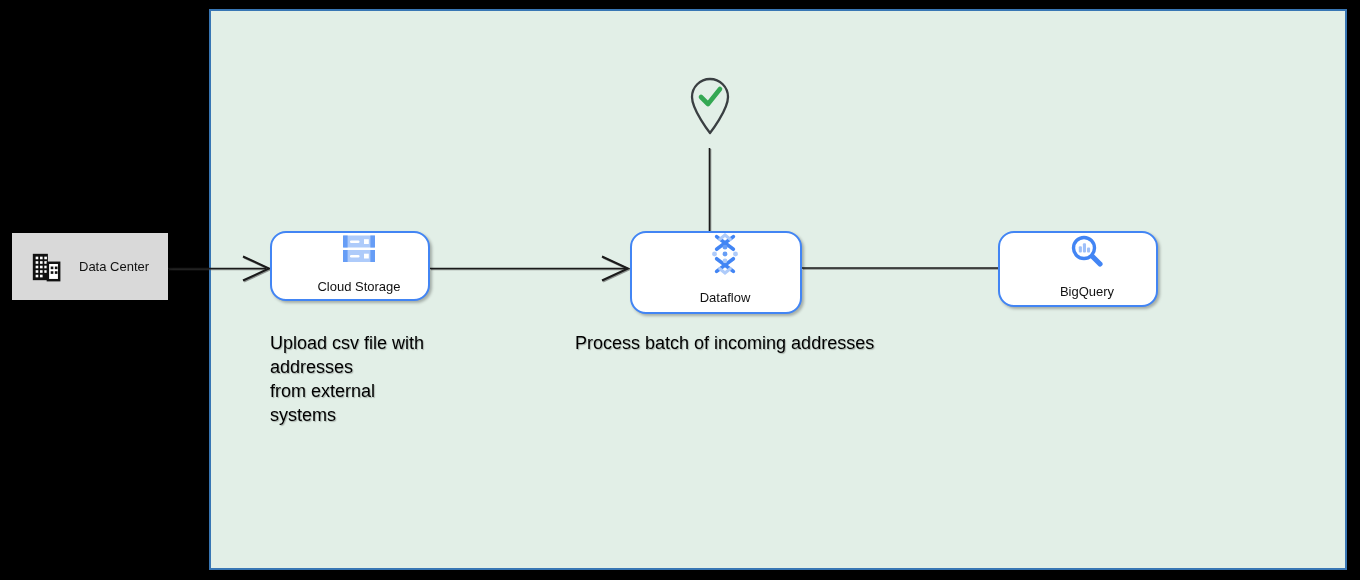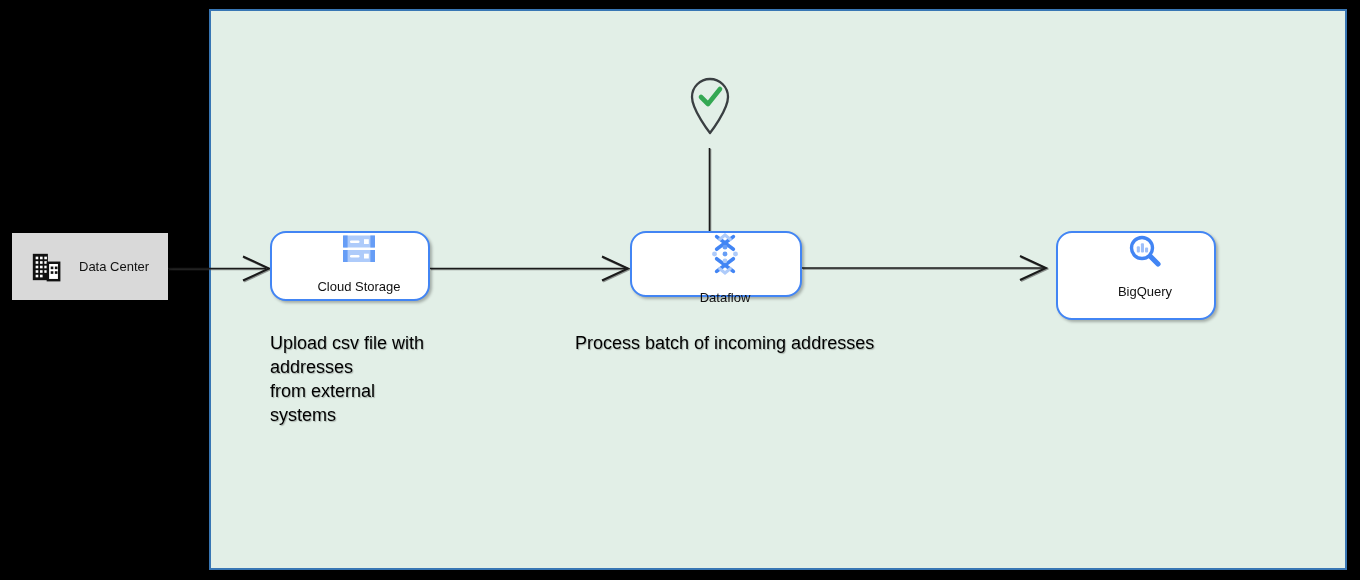--- a/index.html
+++ b/index.html
@@ -26,22 +26,22 @@
     left:12px;top:233px;width:156px;height:67px;border-radius:0;
     background:var(--external-node-bg,#d9d9d9);
     padding-left:18px;gap:17px;
   }
   .node-gcp{
     background:var(--node-bg,#fff);
     border:2px solid var(--node-border,#4285f4);
     border-radius:16px;padding-left:18px;gap:15px;flex-direction:column;
   }
   .node-cloud-storage{left:270px;top:231px;width:160px;height:70px;}
-  .node-dataflow{left:630px;top:231px;width:172px;height:66px;}
-  .node-bigquery{left:1056px;top:231px;width:160px;height:89px;}
+  .node-dataflow{left:630px;top:231px;width:172px;height:83px;}
+  .node-bigquery{left:998px;top:231px;width:160px;height:76px;}
   .caption{
     position:absolute;font-size:18px;line-height:24px;white-space:pre-line;
     color:var(--text,#000);text-shadow:1px 1px 1px rgba(0,0,0,0.25);
   }
   .caption-1{left:270px;top:331px;width:240px;}
   .caption-2{left:575px;top:331px;width:360px;}
   .caption-3{left:989px;top:331px;width:360px;}
   .pin{position:absolute;left:687px;top:76px;width:46px;height:60px;}
   .annotation{
     position:absolute;left:750px;top:89px;font-size:18px;line-height:23px;

